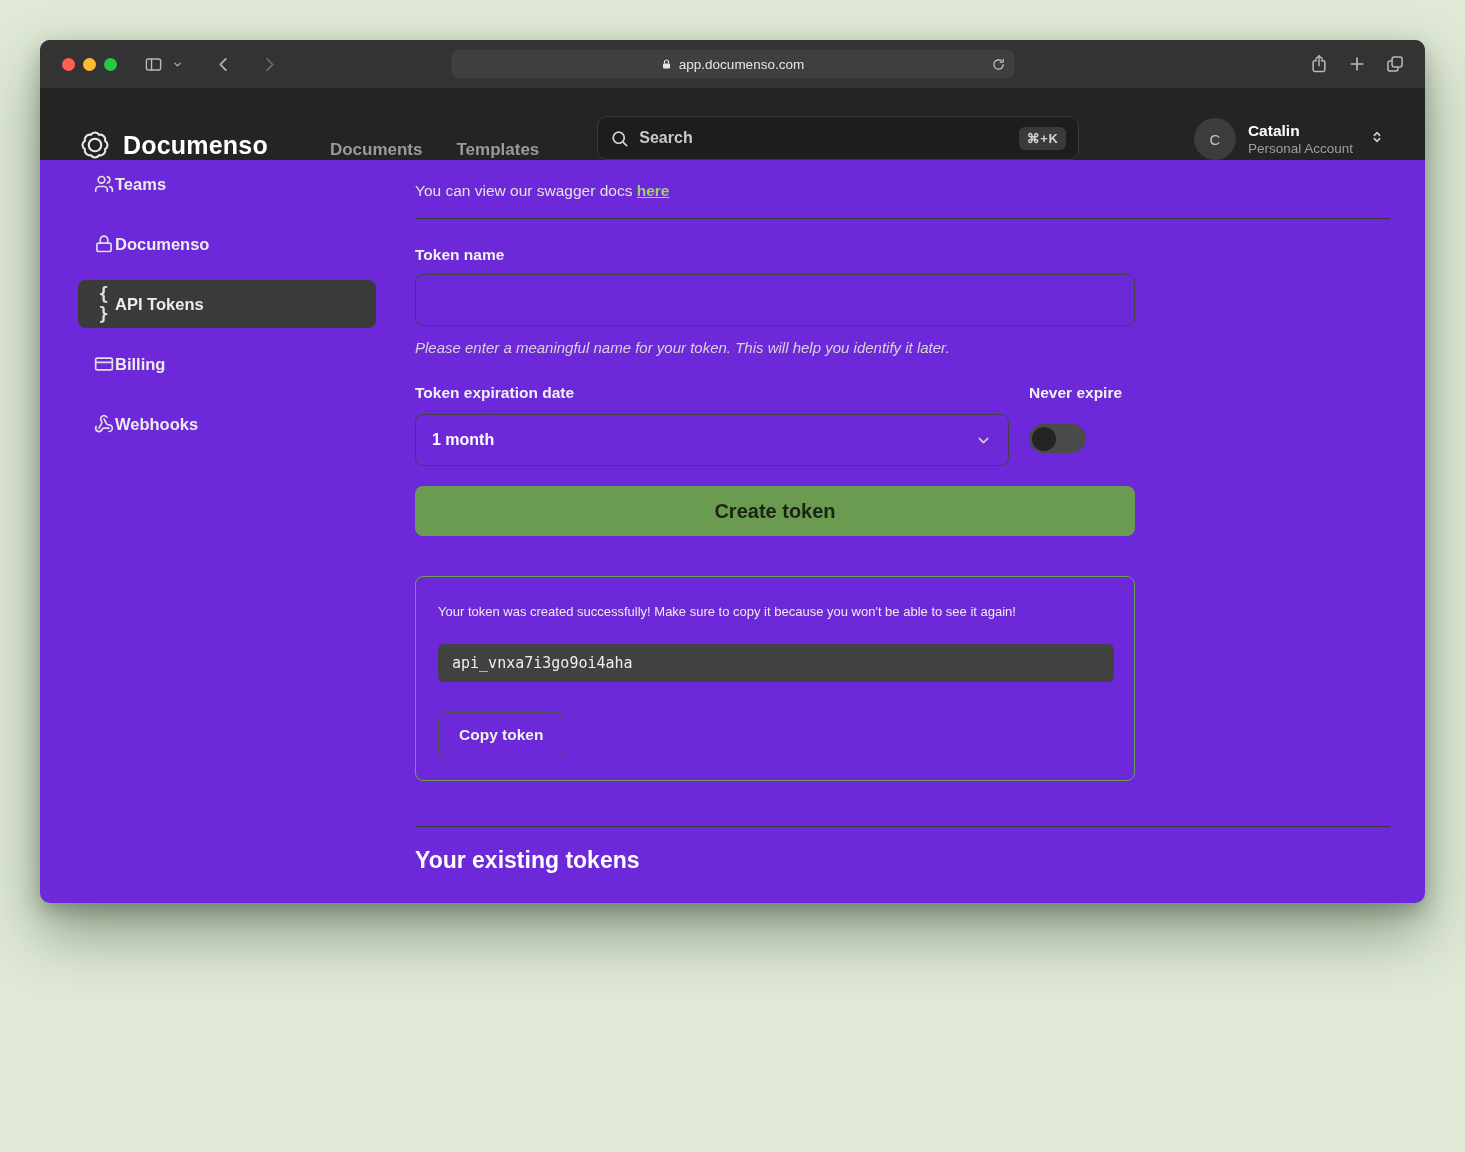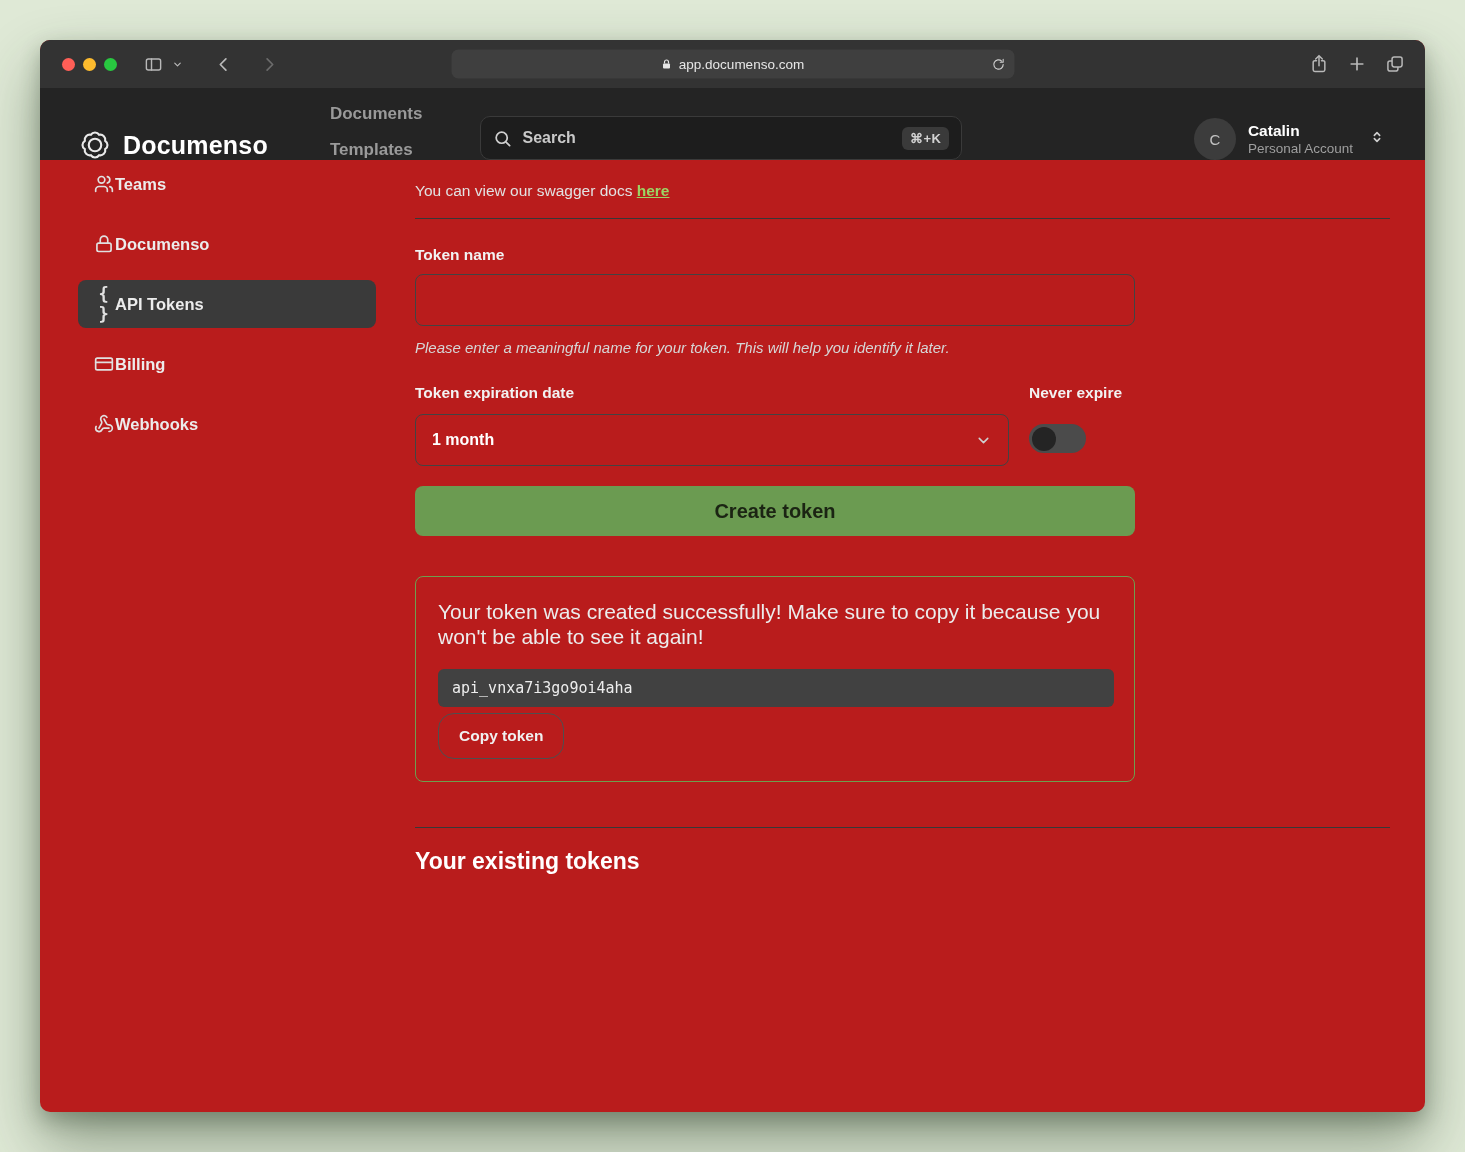--- a/index.html
+++ b/index.html
@@ -4,22 +4,22 @@
 <style>
   * { margin:0; padding:0; box-sizing:border-box; }
   html,body { width:1465px; height:1152px; }
   body {
     background:#dfe9d6;
     font-family:"Liberation Sans", sans-serif;
     position:relative;
     overflow:hidden;
   }
   .window {
-    position:absolute; left:40px; top:40px; width:1385px; height:1072px;
-    background:#b91c1c; border-radius:10px; overflow:hidden;
+    position:absolute; left:40px; top:40px; width:1385px; height:863px;
+    background:#6d28d9; border-radius:10px; overflow:hidden;
     box-shadow:0 30px 60px rgba(40,60,35,.45), 0 8px 20px rgba(40,60,35,.3);
   }
   
   .chrome {
     height:48px; background:#333333; display:flex; align-items:center;
     padding:0 14px; position:relative; color:#b9b9b9;
   }
   .lights { display:flex; gap:8px; margin-left:8px; }
   .light { width:13px; height:13px; border-radius:50%; }
   .chrome-icons { display:flex; align-items:center; margin-left:26px; gap:4px; }
@@ -40,21 +40,21 @@
   .chrome-right { margin-left:auto; display:flex; align-items:center; gap:18px; margin-right:6px; }
   .chrome-right .cicon svg { width:20px; height:20px; }
   
   .app-header {
     height:72px; display:flex; align-items:flex-end; padding:0 40px;
     background:#242424;
   }
   .brand { display:flex; align-items:center; gap:13px; color:#fff; }
   .brand svg { width:30px; height:30px; color:#e8e8e8; }
   .brand-name { font-size:25px; font-weight:700; letter-spacing:.2px; }
-  .top-nav { display:flex; gap:16px; margin-left:62px;flex-direction:column; }
+  .top-nav { display:flex; gap:34px; margin-left:62px; }
   .top-nav .nav-link { color:#9a9a9a; font-size:17px; font-weight:600; cursor:pointer; }
   .searchbar {
     margin-left:58px; width:482px; height:44px; background:#1d1d1d;
     border:1px solid #3a3a3a; border-radius:10px;
     display:flex; align-items:center; padding:0 12px; gap:10px;
   }
   .searchbar svg { width:19px; height:19px; color:#cfcfcf; flex:0 0 auto; }
   .searchbar input {
     flex:1; background:transparent; border:0; outline:none; color:#e8e8e8;
     font-size:16px; font-family:"Liberation Sans", sans-serif;
@@ -120,29 +120,29 @@
   }
   .create-btn {
     margin-top:20px; width:720px; height:50px; background:#6b9b51;
     border:0; border-radius:8px; color:#1b2413; font-size:20px;
     font-weight:600; cursor:pointer; font-family:"Liberation Sans", sans-serif;
   }
   .success-card {
     margin-top:40px; width:720px; border:1px solid #6e9e4e; border-radius:8px;
     padding:22px;
   }
-  .success-msg { color:#ececec; font-size:21px; line-height:25px; width:670px; }
+  .success-msg { color:#ececec; font-size:13px; line-height:25px; width:670px; }
   .token-field {
     margin-top:20px; width:676px; height:38px; background:#414141;
     border-radius:6px; display:flex; align-items:center; padding:0 14px;
     color:#ededed; font-size:15px; font-family:"DejaVu Sans Mono", monospace;
   }
   .copy-btn {
-    margin-top:6px; height:46px; padding:0 20px; background:transparent;
-    border:1px solid #4f4f4f; border-radius:16px; color:#f0f0f0;
+    margin-top:30px; height:46px; padding:0 20px; background:transparent;
+    border:1px solid #4f4f4f; border-radius:8px; color:#f0f0f0;
     font-size:15.5px; font-weight:700; cursor:pointer;
     font-family:"Liberation Sans", sans-serif;
   }
   .divider2 { border:0; border-top:1px solid #383838; margin-top:45px; }
   .existing-h { margin-top:20px; color:#fff; font-size:23px; font-weight:700; }
   .token-card {
     margin-top:24px; width:720px; border:1px solid #3b3b3b; border-radius:10px;
     padding:20px 22px; display:flex; align-items:flex-start;
   }
   .tc-info { flex:1; }

